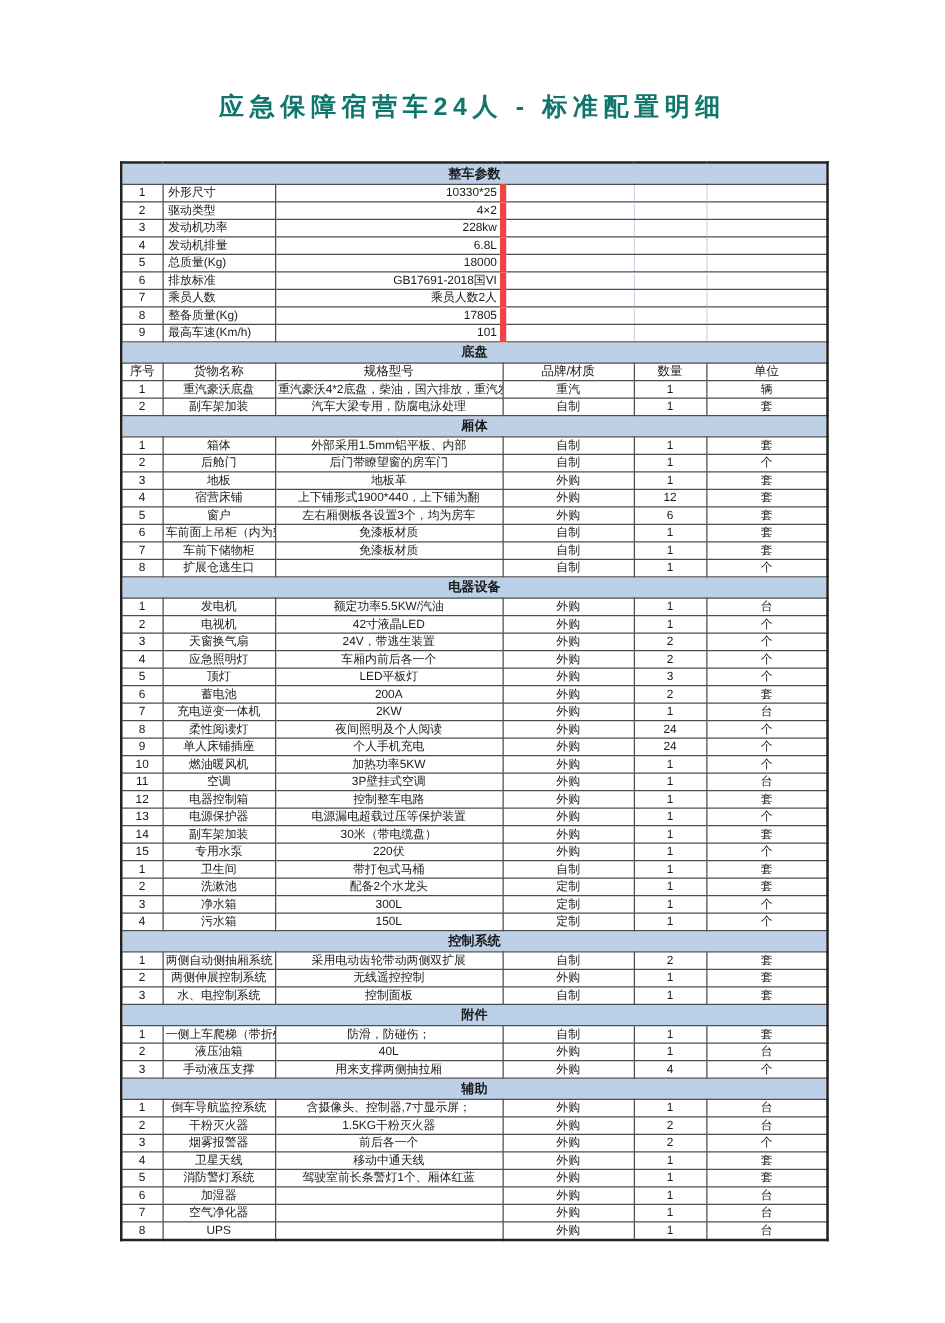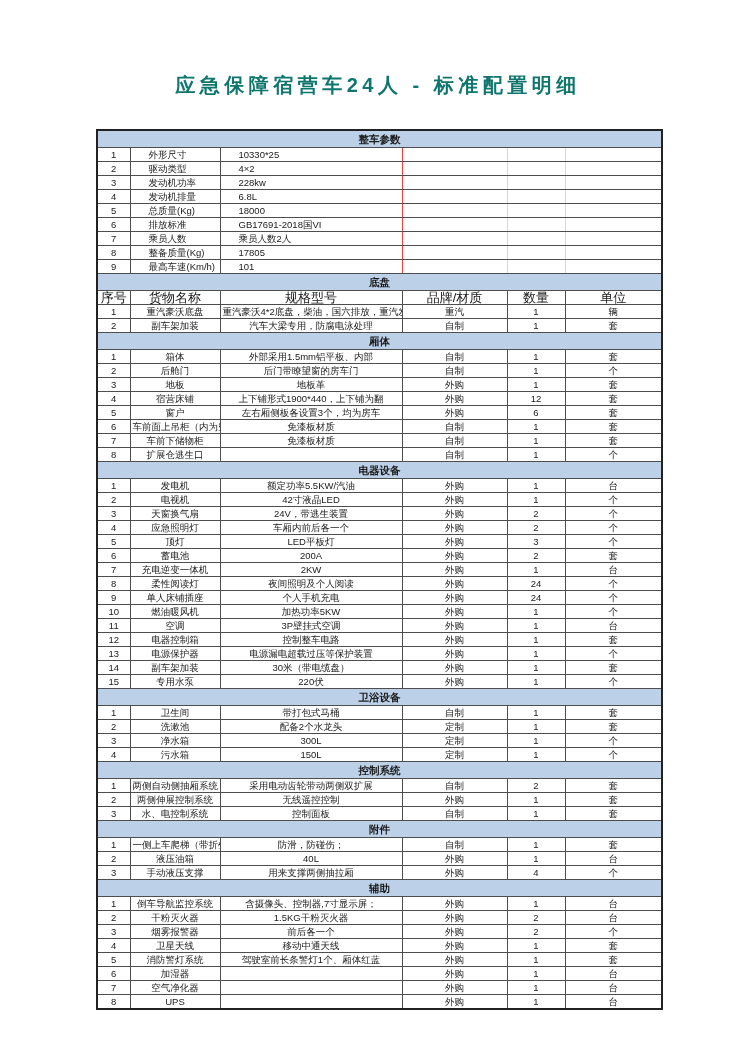--- a/index.html
+++ b/index.html
@@ -31,23 +31,23 @@
     text-align:center;
     overflow:hidden;white-space:nowrap;
     background:#ffffff;
   }
   tr.sec td{
     background:#BCD0E8;
     font-weight:bold;
     font-size:10.5px;
     height:16px;line-height:16px;
   }
-  tr.colhead td{height:13px;font-size:13px;}
-  td.plabel,td.pvalue{text-align:left;padding-left:18px;}
-  td.pvalue{border-right:1px solid #ef4444;}
+  tr.colhead td{height:13px;font-size:10px;}
+  td.plabel,td.pvalue{text-align:left;padding-left:4px;}
+  td.pvalue{border-right:5px solid #ef4444;text-align:right;}
   td.faint{border-left:1px solid #CCD8EA;border-right:1px solid #CCD8EA;}
 </style>
 </head>
 <body>
 
 <div class="page">
   <h1 class="doc-title">应急保障宿营车24人 - 标准配置明细</h1>
 
   <table class="spec">
     <colgroup>
@@ -344,23 +344,20 @@
           <td class="unit">套</td>
         </tr>
         <tr>
           <td class="seq">15</td>
           <td class="name">专用水泵</td>
           <td class="spec">220伏</td>
           <td class="brand">外购</td>
           <td class="qty">1</td>
           <td class="unit">个</td>
         </tr>
-        <tr class="sec">
-          <td colspan="6">卫浴设备</td>
-        </tr>
         <tr>
           <td class="seq">1</td>
           <td class="name">卫生间</td>
           <td class="spec">带打包式马桶</td>
           <td class="brand">自制</td>
           <td class="qty">1</td>
           <td class="unit">套</td>
         </tr>
         <tr>
           <td class="seq">2</td>

